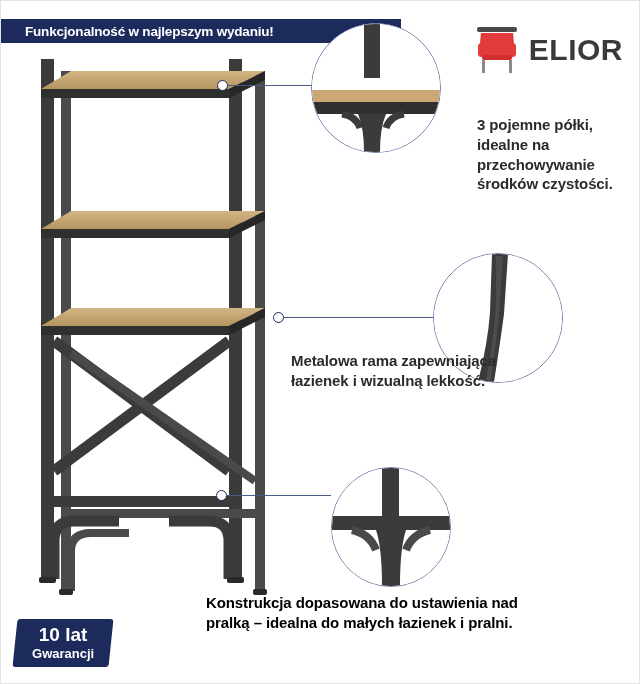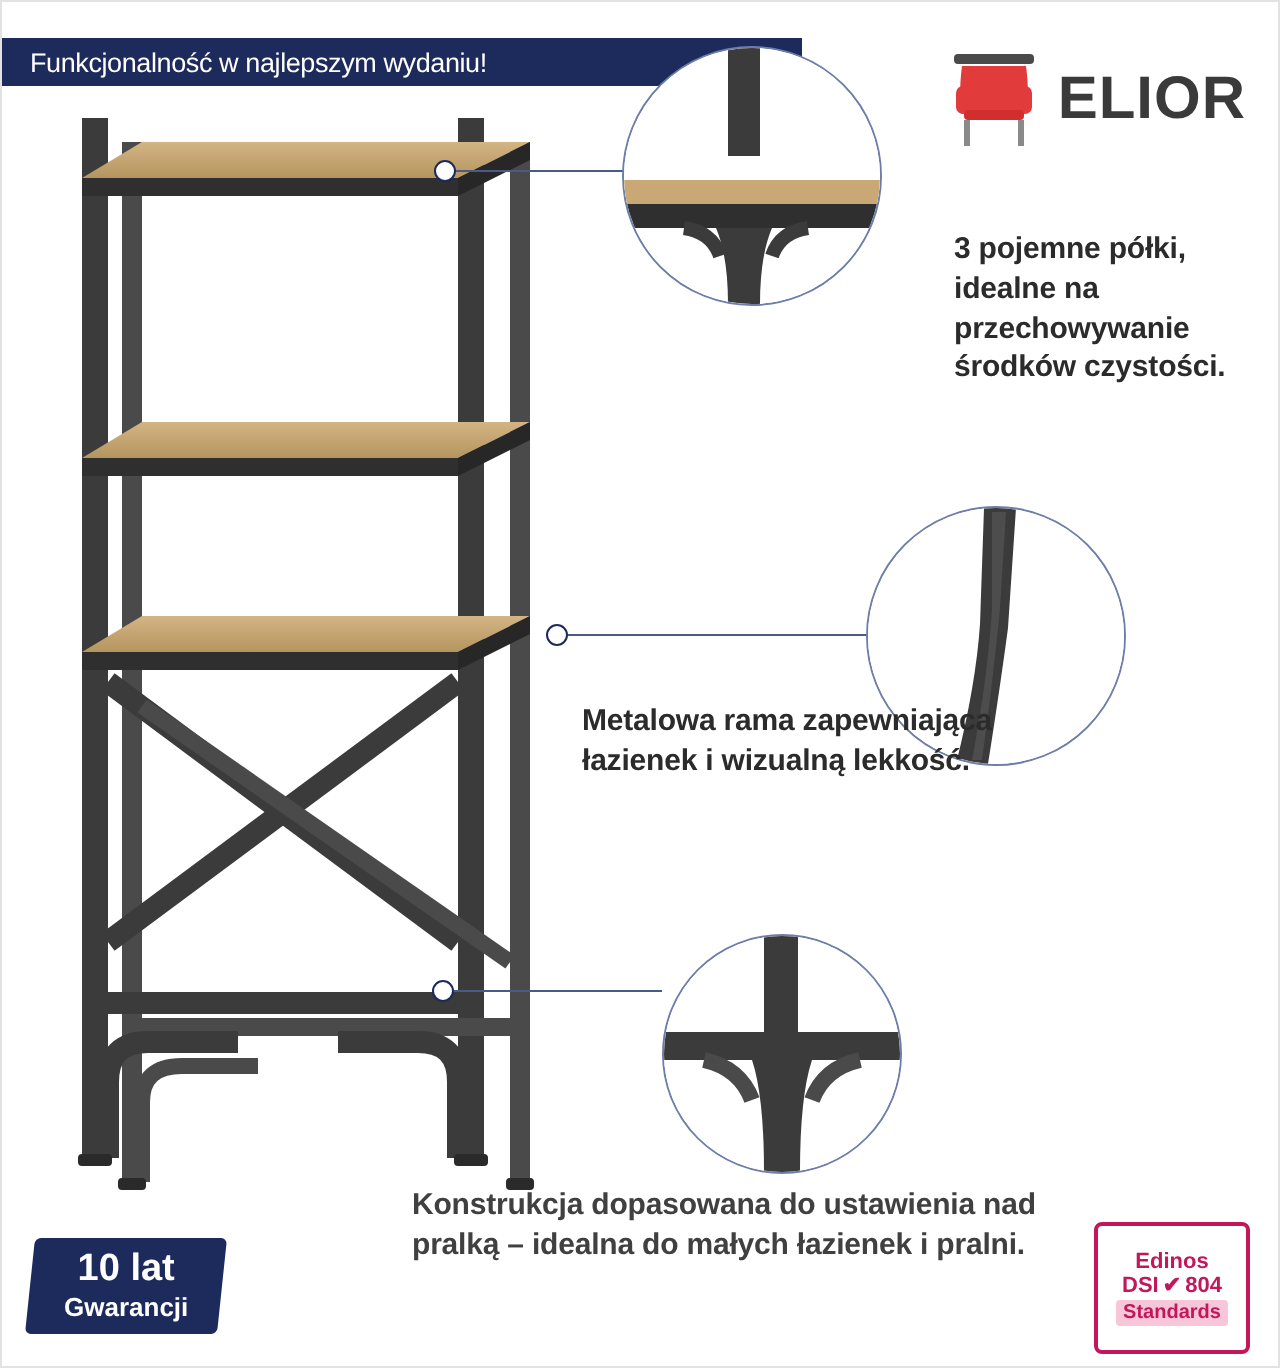--- a/index.html
+++ b/index.html
@@ -30,22 +30,22 @@
     top: 18px;
     width: 400px;
     height: 24px;
     background: #1d2a5c;
     display: flex;
     align-items: center;
   }
   .header-bar .title {
     color: #ffffff;
     font-size: 13.5px;
-    font-weight: normal;
-    padding-left: 14px;
+    font-weight: bold;
+    padding-left: 24px;
     letter-spacing: -0.2px;
     white-space: nowrap;
   }
 
   
   .brand {
     position: absolute;
     right: 16px;
     top: 24px;
     display: flex;
@@ -107,21 +107,21 @@
   }
 
   
   .bottom-caption {
     position: absolute;
     left: 205px;
     top: 592px;
     width: 320px;
     font-size: 15px;
     font-weight: bold;
-    color: #404040;
+    color: #000000;
     line-height: 1.35;
     text-align: left;
     letter-spacing: -0.1px;
   }
 
   
   .warranty {
     position: absolute;
     left: 14px;
     top: 618px;
@@ -302,23 +302,14 @@
 
   <div class="bottom-caption">Konstrukcja dopasowana do ustawienia nad pralką – idealna do małych łazienek i pralni.</div>
 
   <div class="warranty">
     <div class="warranty-inner">
       <div class="warranty-years">10 lat</div>
       <div class="warranty-label">Gwarancji</div>
     </div>
   </div>
 
-  <div class="edinos">
-    <div class="edinos-name">Edinos</div>
-    <div class="edinos-dsi">
-      <span>DSI</span>
-      <span>✔</span>
-      <span>804</span>
-    </div>
-    <div class="edinos-std">Standards</div>
-  </div>
 
 </div>
 
 </body></html>

